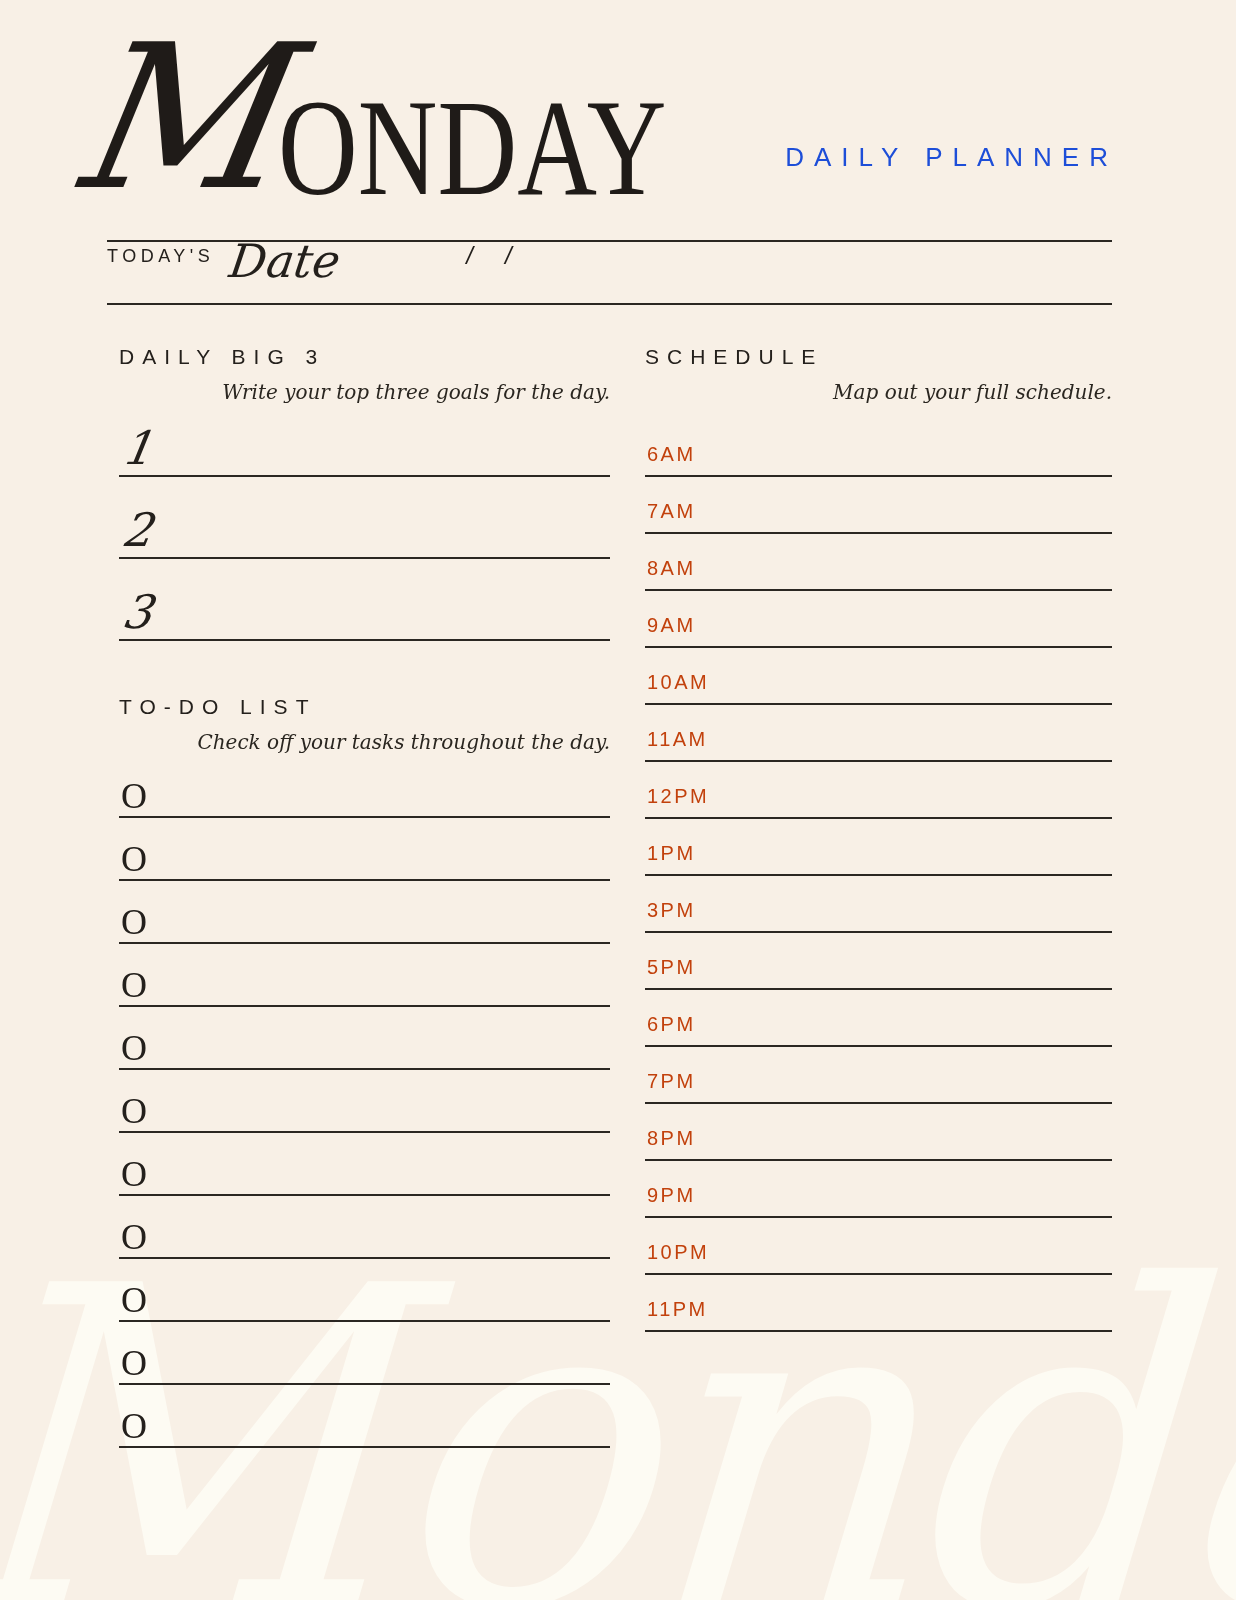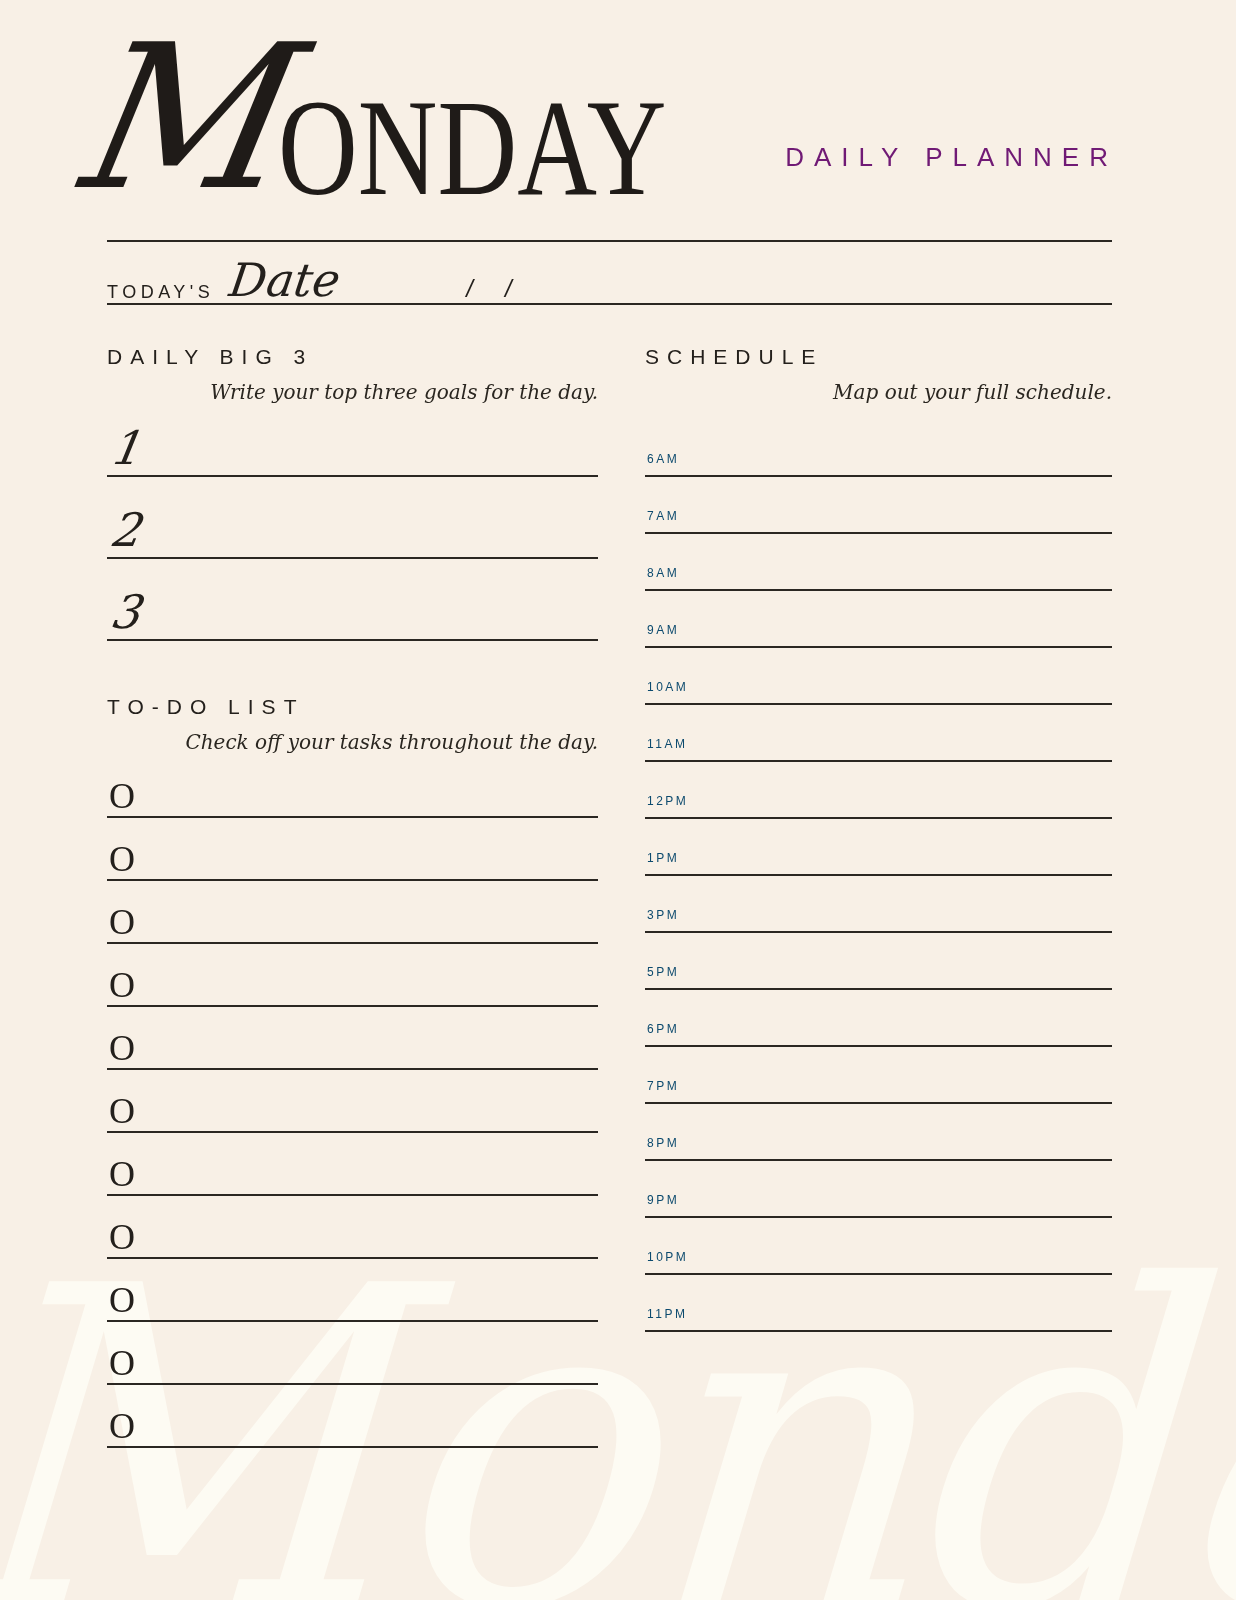--- a/index.html
+++ b/index.html
@@ -27,42 +27,42 @@
   }
   .title-rest {
     position:absolute; left:278px; top:79px; z-index:1;
     font-family:"Liberation Serif", serif;
     font-size:138px; line-height:1; color:#1f1b18;
     transform:scaleX(0.80); transform-origin:left top;
     white-space:nowrap;
   }
   .kicker {
     position:absolute; top:142px; right:118px; z-index:1;
-    font-size:26px; letter-spacing:10px; color:#701a75; white-space:nowrap;
+    font-size:26px; letter-spacing:10px; color:#1d4ed8; white-space:nowrap;
   }
 
   
   .date-row {
     position:absolute; left:107px; right:124px; top:240px; height:61px; z-index:1;
     border-top:2.5px solid #2b2722; border-bottom:2.5px solid #2b2722;
-    display:flex; align-items:flex-end;
+    display:flex; align-items:flex-start;
   }
   .todays { font-size:18px; letter-spacing:4.5px; padding-top:4px; color:#24201c; }
   .date-script {
     font-family:"DejaVu Serif", serif; font-style:italic;
     font-size:46px; line-height:1; margin-left:16px; margin-top:-4px;
     transform:skewX(-8deg); color:#24201c;
   }
   .slash { font-size:24px; font-style:italic; color:#24201c; }
   .slash-1 { margin-left:126px; }
   .slash-2 { margin-left:32px; }
 
   
   .col { position:absolute; top:346px; z-index:1; }
-  .col-left  { left:107px; width:491px; }
+  .col-left  { left:119px; width:491px; }
   .col-right { left:645px; width:467px; }
 
   .sec-heading { font-size:21px; letter-spacing:8px; color:#24201c; line-height:21px; white-space:nowrap; }
   .sec-sub {
     font-family:"DejaVu Serif", serif; font-style:italic;
     font-size:20px; line-height:26px; margin-top:12px; color:#2a2620; white-space:nowrap;text-align:right;
   }
 
   
   .big3-rows { margin-top:3px; }
@@ -81,21 +81,21 @@
     position:absolute; left:2px; bottom:2px;
     font-family:"Liberation Serif", serif;
     font-size:36px; line-height:1; color:#24201c; cursor:pointer;
   }
 
   
   .sched-rows { margin-top:15px; }
   .sched-row { height:55px; border-bottom:2.5px solid #2b2722; position:relative; }
   .sched-time {
     position:absolute; left:2px; bottom:9px;
-    font-size:12px; letter-spacing:2.5px; color:#0c4a6e; white-space:nowrap;
+    font-size:20px; letter-spacing:2.5px; color:#c2410c; white-space:nowrap;
   }
 </style>
 </head>
 <body>
 
 <div class="page">
 
   <div class="watermark">Monday</div>
 
   <span class="m-script">M</span>

